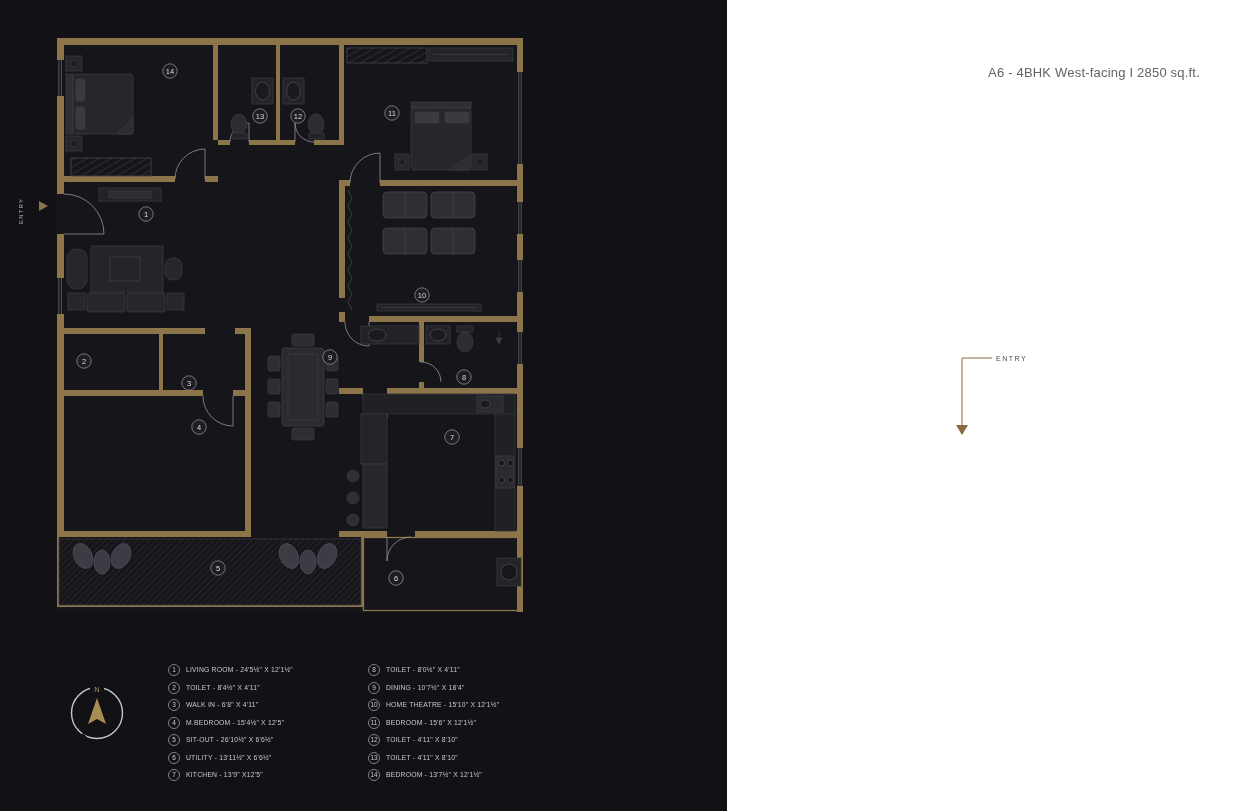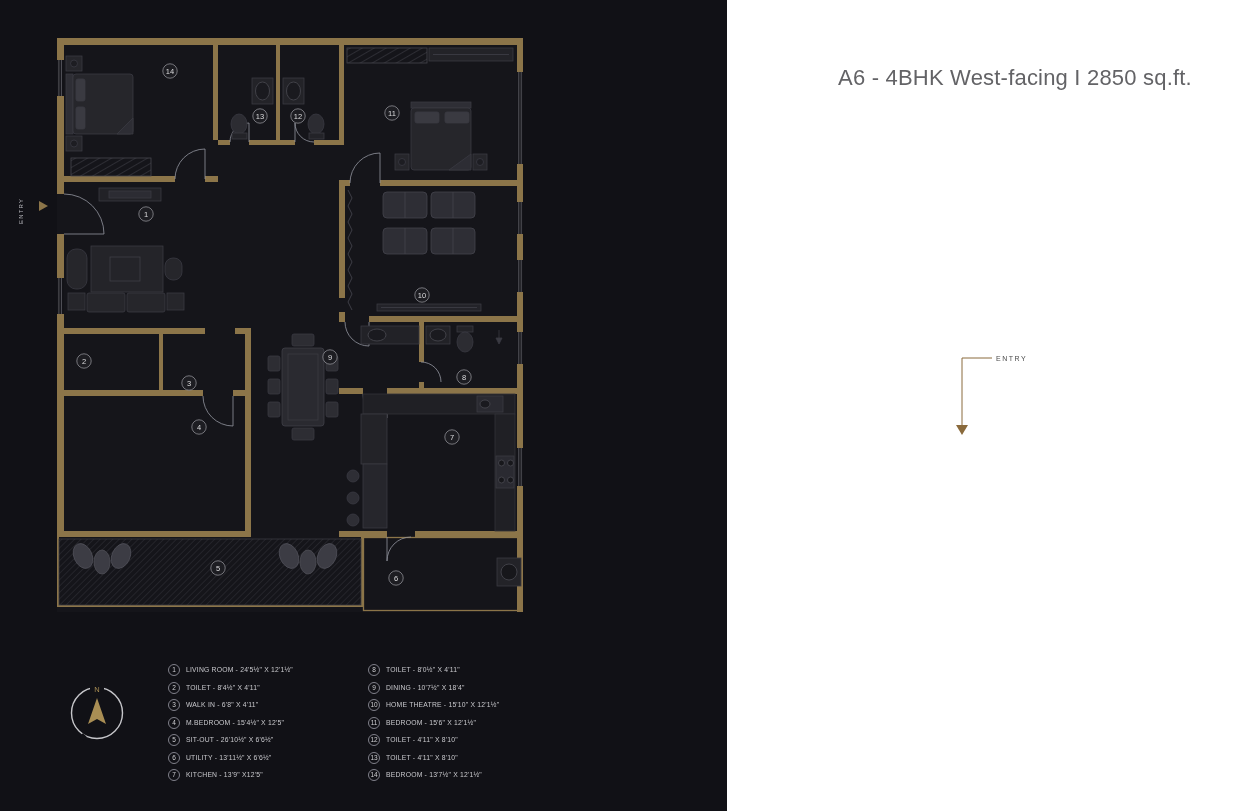--- a/index.html
+++ b/index.html
@@ -16,22 +16,22 @@
            border-top:5.5px solid transparent;border-bottom:5.5px solid transparent;
            border-left:9px solid #8c7549;}
 
   
   .lg-item{position:absolute;height:13px;}
   .lg-num{position:absolute;left:0;top:0;width:12px;height:12px;border:1px solid #80808a;
           border-radius:50%;color:#cfcfd2;font-size:6.5px;line-height:10.5px;text-align:center;}
   .lg-label{position:absolute;left:18px;top:2px;font-size:6.8px;letter-spacing:.2px;color:#c9c9cd;white-space:nowrap;}
 
   
-  .title{position:absolute;left:830px;top:65px;width:370px;text-align:center;
-         font-size:22px;color:#636366;letter-spacing:.2px;}
+  .title{position:absolute;left:830px;top:65px;width:370px;text-align:right;
+         font-size:13px;color:#636366;letter-spacing:.2px;}
 </style>
 </head>
 <body>
 
 <div class="stage">
 
   <div class="panel-left">
 
     <div class="entry-v">ENTRY</div>
     <div class="entry-arrow"></div>

